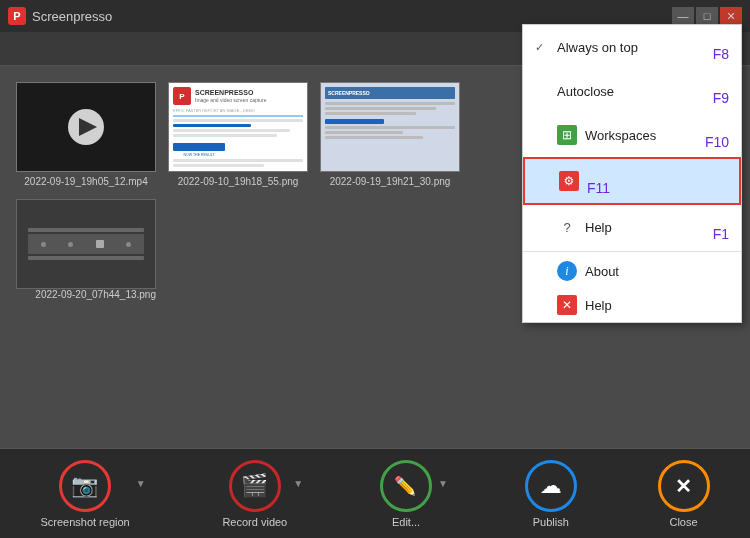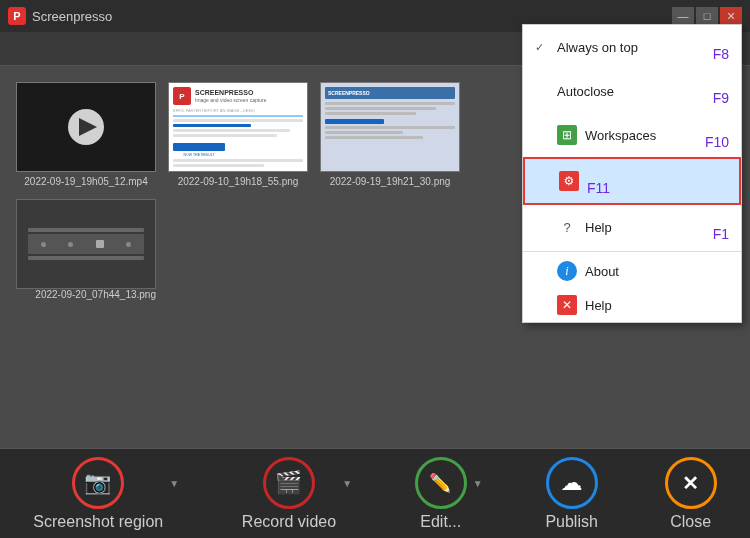--- a/index.html
+++ b/index.html
@@ -226,21 +226,21 @@
       color: white;
       background: transparent;
     }
     .btn-red { border-color: #e53935; }
     .btn-dark-red { border-color: #c62828; }
     .btn-green { border-color: #43a047; }
     .btn-blue { border-color: #1e88e5; }
     .btn-orange { border-color: #fb8c00; }
     .bottom-btn-label {
       color: #cccccc;
-      font-size: 16px;
+      font-size: 11px;
       text-align: right;
     }
     .bottom-arrow {
       color: #888;
       font-size: 10px;
       cursor: pointer;
       margin-top: -20px;
     }
 
     

